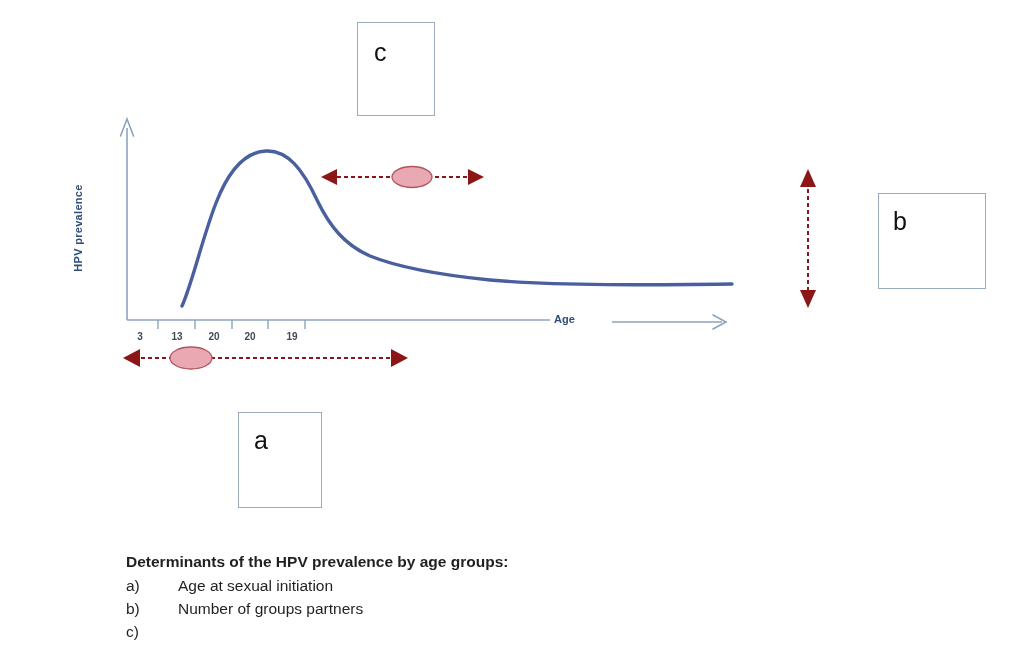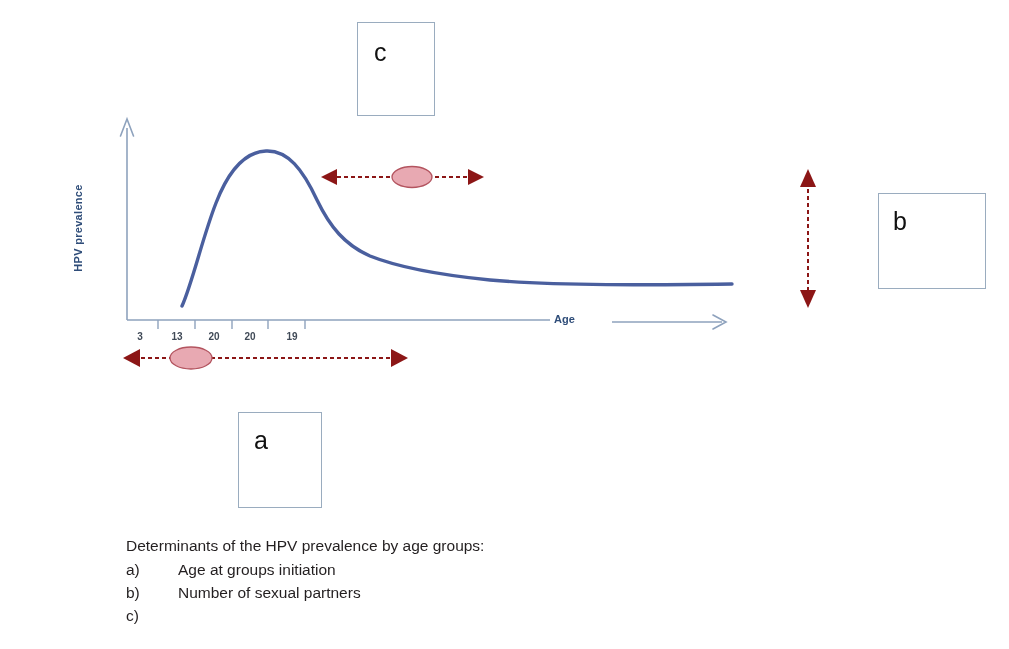--- a/index.html
+++ b/index.html
@@ -97,22 +97,23 @@
     position: absolute;
     left: 126px;
     top: 534px;
     width: 700px;
     font-family: "Liberation Sans", sans-serif;
     font-size: 15.5px;
     color: #231f20;
     line-height: 23px;
   }
   #caption-heading {
-    margin: 0 0 1px 0;
-    white-space: nowrap;
+    margin: 16px 0 1px 0;
+    white-space: nowrap;
+    font-weight: bold;
   }
   #caption-list {
     list-style: none;
     margin: 0;
     padding: 0;
   }
   .caption-item {
     display: flex;
     white-space: nowrap;
   }
@@ -194,25 +195,25 @@
   <div class="callout-letter" id="callout-letter-b">b</div>
 
   <div class="callout-box" id="callout-box-a"></div>
   <div class="callout-letter" id="callout-letter-a">a</div>
 
   <div id="caption-block">
     <p id="caption-heading">Determinants of the HPV prevalence by age groups:</p>
     <ul id="caption-list">
       <li class="caption-item">
         <span class="caption-marker">a)</span>
-        <span class="caption-text">Age at groups initiation</span>
+        <span class="caption-text">Age at sexual initiation</span>
       </li>
       <li class="caption-item">
         <span class="caption-marker">b)</span>
-        <span class="caption-text">Number of sexual partners</span>
+        <span class="caption-text">Number of groups partners</span>
       </li>
       <li class="caption-item">
         <span class="caption-marker">c)</span>
       </li>
     </ul>
   </div>
 
 </div>
 
 </body></html>

